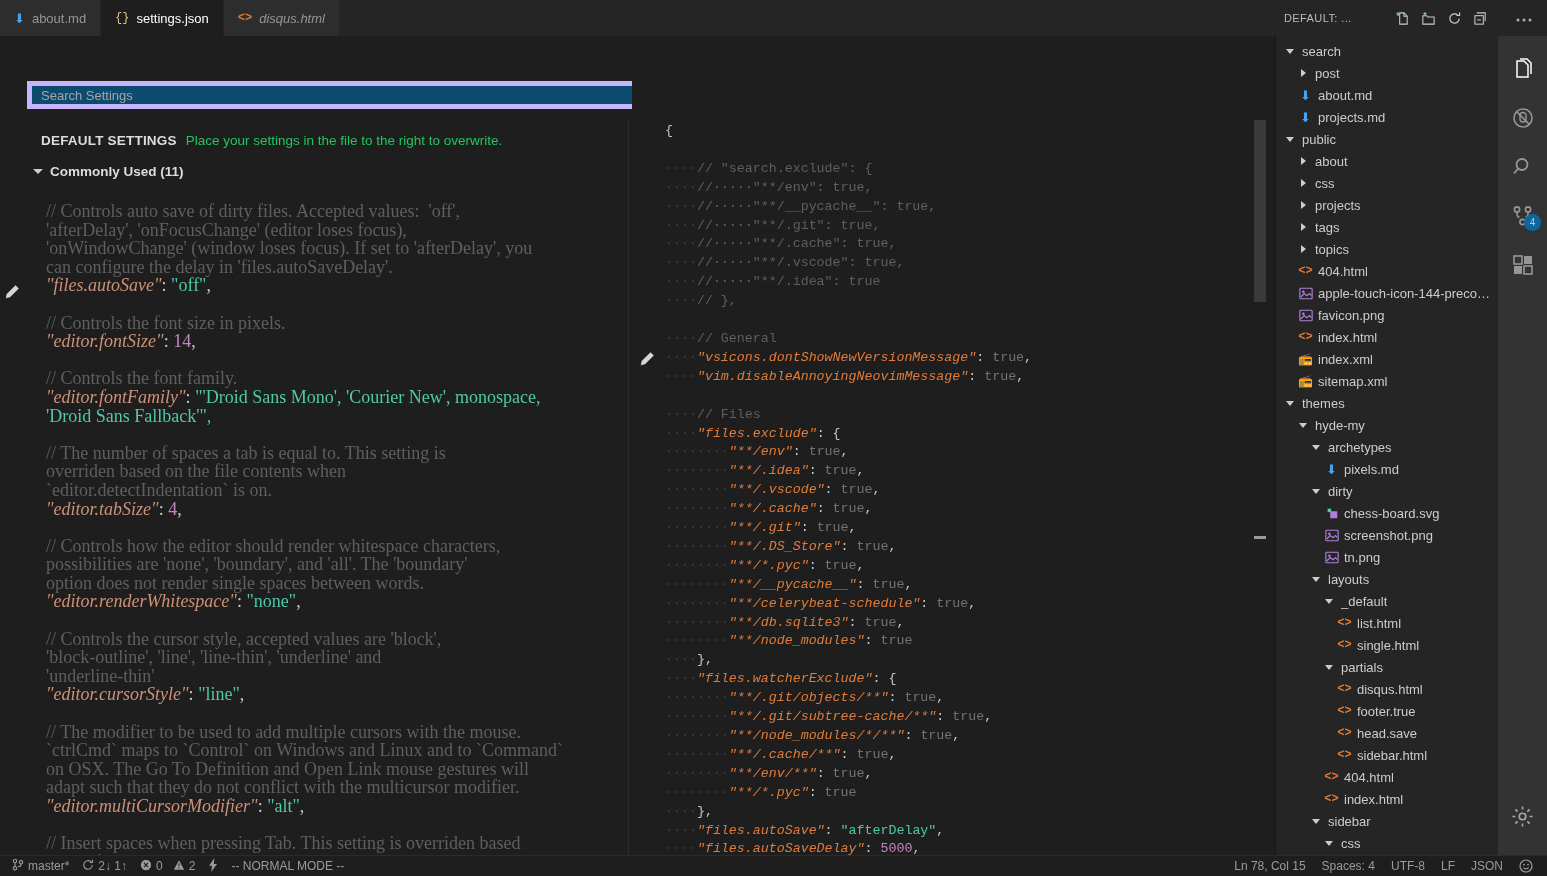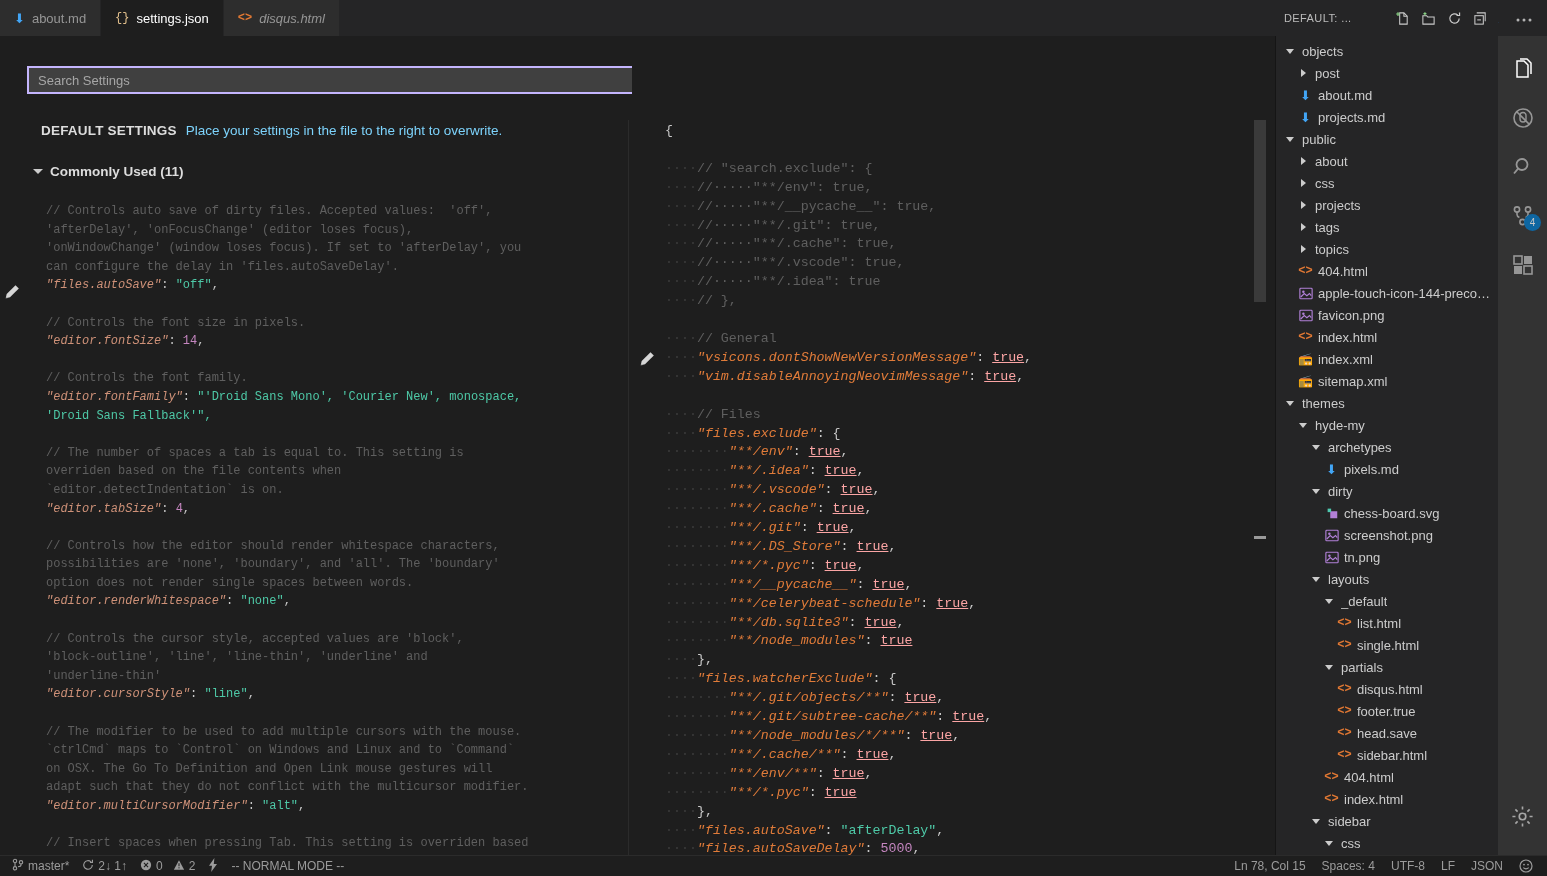--- a/index.html
+++ b/index.html
@@ -42,50 +42,50 @@
   .explorerTitle { font-size: 11px; color: #bbbbbb; letter-spacing: .4px; flex: 1 1 auto;
                    overflow: hidden; white-space: nowrap; }
   .explorerHead .eicon { cursor: pointer; display: flex; }
 
   
   .body { flex: 1 1 auto; display: flex; min-height: 0; }
 
   
   .settingsWrap { position: relative; flex: 1 1 auto; background: #1e1e1e; min-width: 0; }
   .searchBox {
-    position: absolute; left: 27px; top: 30px; width: 946px; height: 28px;
-    background: #404040; border: 2px solid #c4b5fd;
+    position: absolute; left: 27px; top: 45px; width: 946px; height: 28px;
+    background: #0c4a6e; border: 5px solid #c4b5fd;
     display: flex; align-items: center; padding: 0 9px;
   }
   .searchBox input {
     flex: 1 1 auto; background: transparent; border: 0; outline: none;
     color: #cccccc; font-size: 13px; font-family: "Liberation Sans", sans-serif;
   }
   .searchBox input::placeholder { color: #a6a6a6; }
   .totalBadge {
     position: absolute; right: 3px; top: 3px; height: 22px;
     display: flex; align-items: center; padding: 0 9px;
     background: #4d4d4d; color: #e4e4e4; font-size: 13px; white-space: nowrap;
   }
   .settingsTabs { position: absolute; left: 995px; top: 50px; display: flex; gap: 28px; }
   .stab { font-size: 11.5px; letter-spacing: .5px; color: #8c8c8c; cursor: pointer; padding-bottom: 4px; }
   .stab.active { color: #e7e7e7; border-bottom: 1px solid #e7e7e7; }
 
   .defHead { position: absolute; left: 41px; top: 87px; font-size: 13.5px; display: flex; gap: 9px; align-items: baseline;}
   .defHead .strong { font-weight: bold; color: #dddddd; letter-spacing: .2px; }
-  .defHead .sub { color: #7dd3fc; }
+  .defHead .sub { color: #22c55e; margin-top: 10px; }
 
   .commonly { position: absolute; left: 33px; top: 128px; font-size: 13.5px; font-weight: bold; color: #dddddd;
               display: flex; align-items: center; gap: 7px; cursor: pointer; }
   .caretDown { width: 0; height: 0; border-left: 5px solid transparent; border-right: 5px solid transparent;
                border-top: 5px solid #cccccc; }
 
   .settingsCode {
     position: absolute; left: 46px; top: 166px; right: 14px; bottom: 0;
-    font-family: Liberation Mono, monospace; font-size: 12px; line-height: 18.6px;
+    font-family: Liberation Serif, serif; font-size: 18px; line-height: 18.6px;
     white-space: pre; overflow: hidden;
   }
   .settingsDivider { position: absolute; left: 628px; top: 84px; bottom: 0; width: 1px; background: #2b2b2b; }
   .pencil1 { position: absolute; left: 2px; top: 246px; }
 
   
   .jsonPane { position: relative; width: 644px; flex: 0 0 644px; background: #1e1e1e; }
   .jsonCode {
     position: absolute; left: 33px; top: 86px; right: 0; bottom: 0;
     font-family: "Liberation Mono", monospace; font-size: 13.3px; line-height: 18.9px;
@@ -137,21 +137,21 @@
   .sRight { margin-left: auto; display: flex; align-items: center; gap: 16px; padding-right: 14px; }
   .sitem { display: flex; align-items: center; gap: 4px; cursor: pointer; white-space: nowrap; }
 
   
   .c-comment { color: #5f5f5f; }
   .c-key     { color: #ce9178; font-style: italic; }
   .c-keyo    { color: #e07b39; font-style: italic; }
   .c-str     { color: #4ec9a7; }
   .c-num     { color: #c586c0; }
   .c-punct   { color: #c8c8c8; }
-  .c-plain   { color: #fca5a5; text-decoration: underline; }
+  .c-plain   { color: #737373; }
   .c-dot     { color: #3b3b3b; }
 </style>
 </head>
 <body>
 
 <div class="app">
 
   <div class="topRow">
     <div class="tabs" id="tabs">
         <div class="tab">
@@ -265,21 +265,21 @@
       <div class="jsonEdge"></div>
     </div>
 
     <div class="explorer" id="explorer">
         <div class="row">
           <span style="width:8px;flex:0 0 8px"></span>
           <span class="twisty">
             <span class="tri-d"></span>
           </span>
           <span style="width:6px;flex:0 0 6px"></span>
-          <span class="lbl">objects</span>
+          <span class="lbl">search</span>
         </div>
         <div class="row">
           <span style="width:21px;flex:0 0 21px"></span>
           <span class="twisty">
             <span class="tri-r"></span>
           </span>
           <span style="width:6px;flex:0 0 6px"></span>
           <span class="lbl">post</span>
         </div>
         <div class="row">

